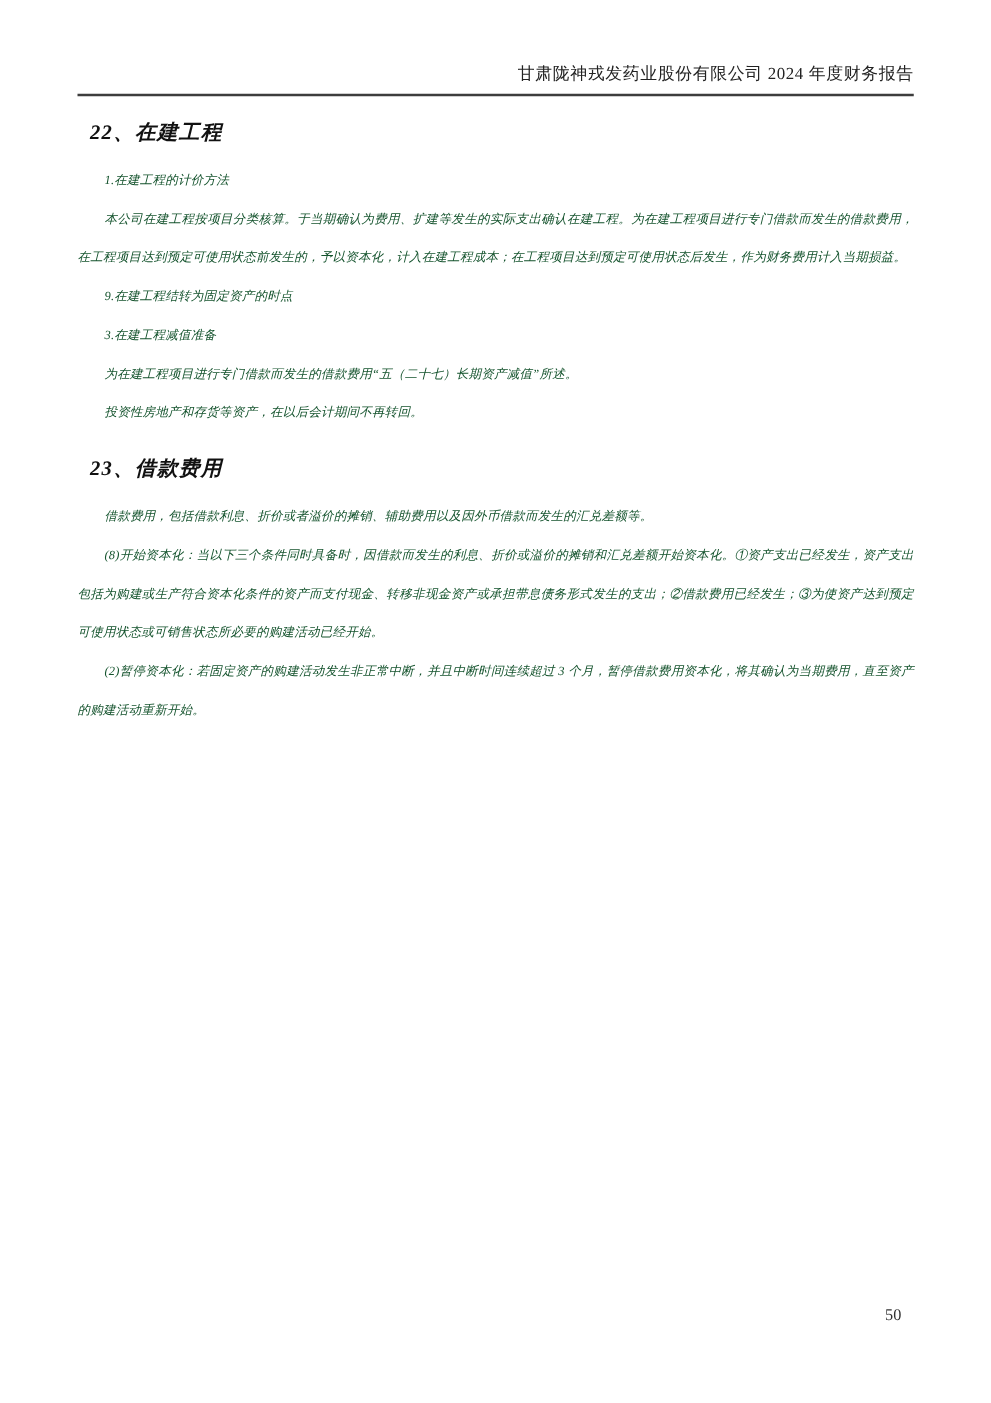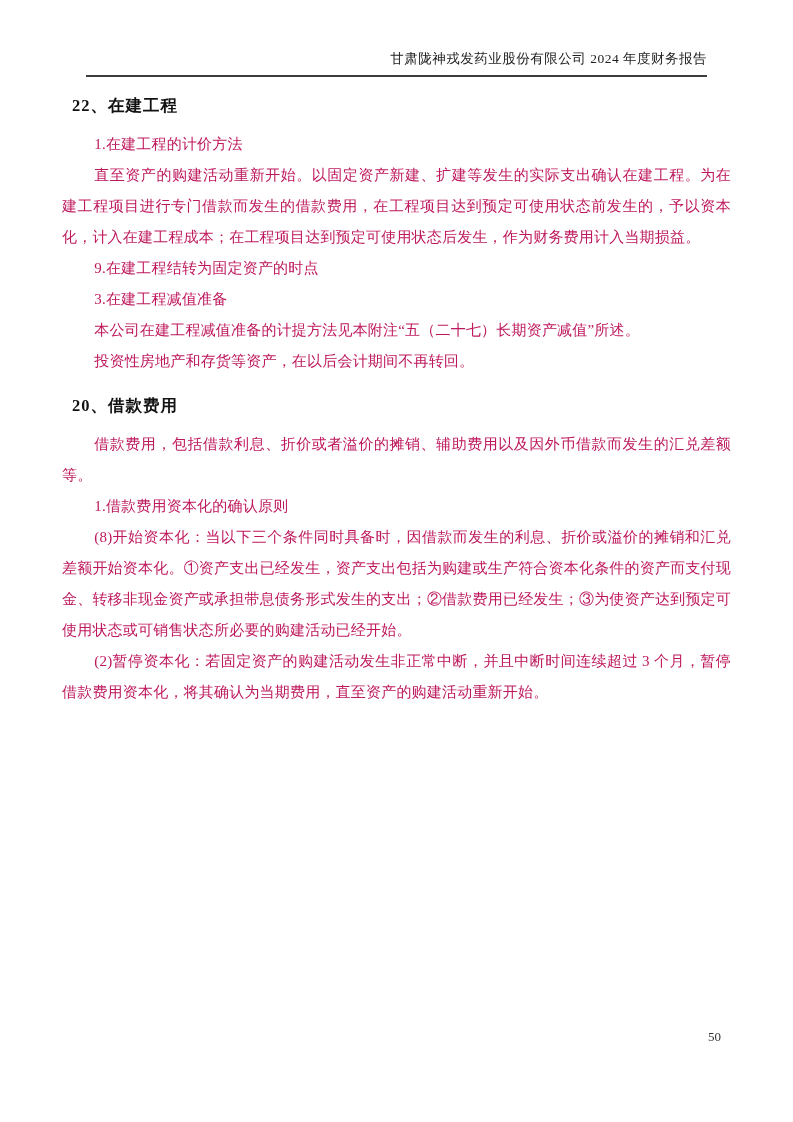--- a/index.html
+++ b/index.html
@@ -11,79 +11,79 @@
     overflow: hidden;
     font-family: "Liberation Serif", "DejaVu Serif", serif;
     color: #1c1c1c;
   }
   .page {
     width: 793px;
     height: 1122px;
     position: relative;
   }
   .report-header {
-    margin: 0 86px;
+    margin: 0 62px;
     padding-top: 50px;
     padding-bottom: 7px;
     text-align: right;
     font-size: 13.5px;
     letter-spacing: 0.5px;
     border-bottom: 2px solid #3d3d3d;
     color: #222;
   }
   .content {
     margin: 0 62px;
+    font-style: italic;
   }
   h2.section-title {
     font-size: 16.5px;
     font-weight: bold;
     color: #111;
     margin: 18px 0 12px 10px;
     letter-spacing: 1px;
   }
   p.para {
-    font-size: 15px;
+    font-size: 10px;
     line-height: 31px;
     margin: 0;
     text-align: justify;
     text-indent: 2.15em;
     letter-spacing: 0.2px;
-    color: #be185d;
+    color: #14532d;
   }
   .page-number {
     position: absolute;
     right: 72px;
-    bottom: 77px;
+    bottom: 62px;
     font-size: 13px;
     color: #333;
     text-align: center;
   }
 </style>
 </head>
 <body>
 
 <div class="page">
 
   <div class="report-header">
     <span>甘肃陇神戎发药业股份有限公司 2024 年度财务报告</span>
   </div>
 
   <div class="content">
 
     <h2 class="section-title">22、在建工程</h2>
     <p class="para">1.在建工程的计价方法</p>
-    <p class="para">直至资产的购建活动重新开始。以固定资产新建、扩建等发生的实际支出确认在建工程。为在建工程项目进行专门借款而发生的借款费用，在工程项目达到预定可使用状态前发生的，予以资本化，计入在建工程成本；在工程项目达到预定可使用状态后发生，作为财务费用计入当期损益。</p>
+    <p class="para">本公司在建工程按项目分类核算。于当期确认为费用、扩建等发生的实际支出确认在建工程。为在建工程项目进行专门借款而发生的借款费用，在工程项目达到预定可使用状态前发生的，予以资本化，计入在建工程成本；在工程项目达到预定可使用状态后发生，作为财务费用计入当期损益。</p>
     <p class="para">9.在建工程结转为固定资产的时点</p>
     <p class="para">3.在建工程减值准备</p>
-    <p class="para">本公司在建工程减值准备的计提方法见本附注“五（二十七）长期资产减值”所述。</p>
+    <p class="para">为在建工程项目进行专门借款而发生的借款费用“五（二十七）长期资产减值”所述。</p>
     <p class="para">投资性房地产和存货等资产，在以后会计期间不再转回。</p>
 
-    <h2 class="section-title">20、借款费用</h2>
+    <h2 class="section-title">23、借款费用</h2>
     <p class="para">借款费用，包括借款利息、折价或者溢价的摊销、辅助费用以及因外币借款而发生的汇兑差额等。</p>
-    <p class="para">1.借款费用资本化的确认原则</p>
     <p class="para">(8)开始资本化：当以下三个条件同时具备时，因借款而发生的利息、折价或溢价的摊销和汇兑差额开始资本化。①资产支出已经发生，资产支出包括为购建或生产符合资本化条件的资产而支付现金、转移非现金资产或承担带息债务形式发生的支出；②借款费用已经发生；③为使资产达到预定可使用状态或可销售状态所必要的购建活动已经开始。</p>
     <p class="para">(2)暂停资本化：若固定资产的购建活动发生非正常中断，并且中断时间连续超过 3 个月，暂停借款费用资本化，将其确认为当期费用，直至资产的购建活动重新开始。</p>
 
   </div>
 
   <div class="page-number">50</div>
 
 </div>
 
 </body></html>

